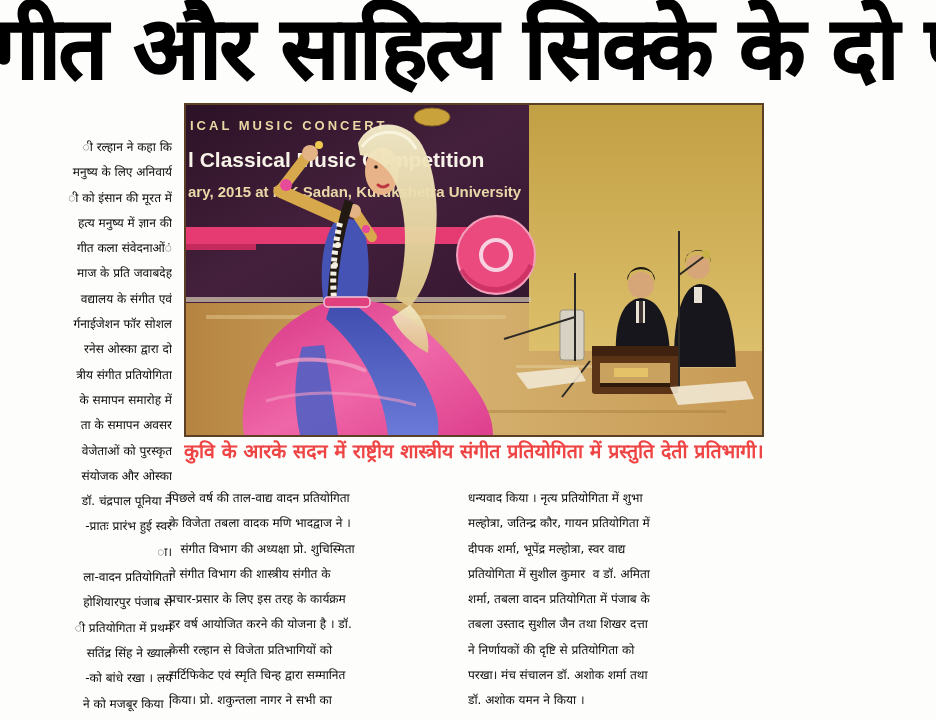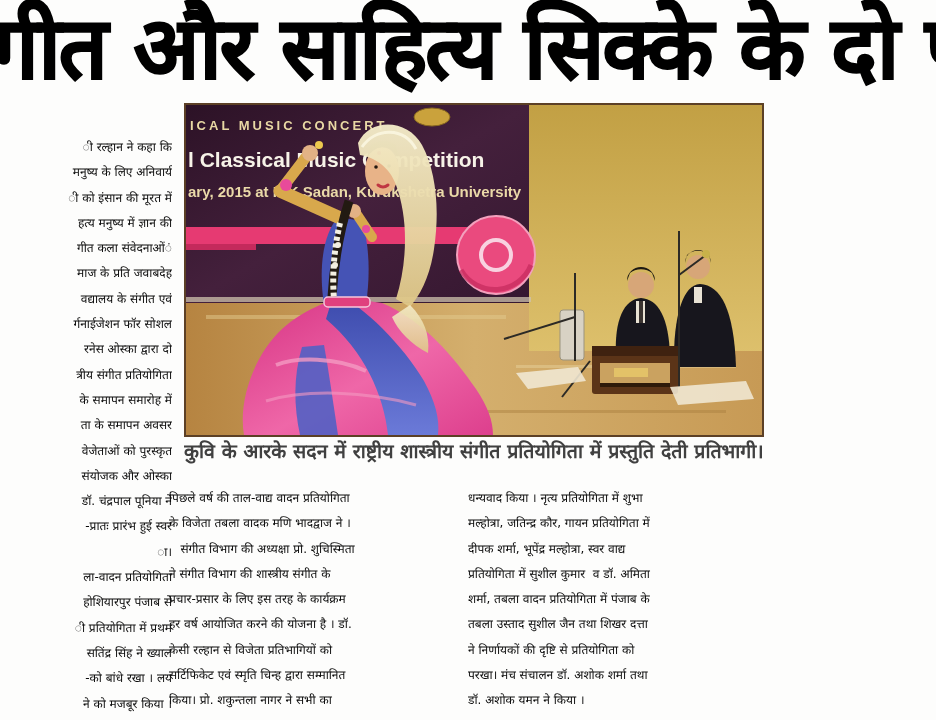--- a/index.html
+++ b/index.html
@@ -19,21 +19,21 @@
   
   .photo{
     position:absolute;left:184px;top:103px;width:576px;height:330px;
     border:2px solid #5c4026;box-sizing:content-box;background:#3a1b33;
   }
   .photo svg{display:block;}
   
   .caption{
     position:absolute;left:184px;top:437px;width:580px;height:32px;
     font-family:"DejaVu Sans","Liberation Sans",sans-serif;
-    font-size:19.5px;font-weight:bold;white-space:pre;overflow:hidden;color:#404040;
+    font-size:19.5px;font-weight:bold;white-space:pre;overflow:hidden;color:#ef4444;
   }
   
   .col{
     position:absolute;white-space:pre;overflow:hidden;
     font-family:"DejaVu Sans","Liberation Sans",sans-serif;
     font-size:12px;line-height:25.3px;color:#0c0c0c;
   }
   .col-left{left:0;top:135px;width:172px;height:585px;direction:rtl;text-align:right;}
   .col-left-first{
     position:absolute;left:0;top:110px;width:172px;height:26px;overflow:hidden;

